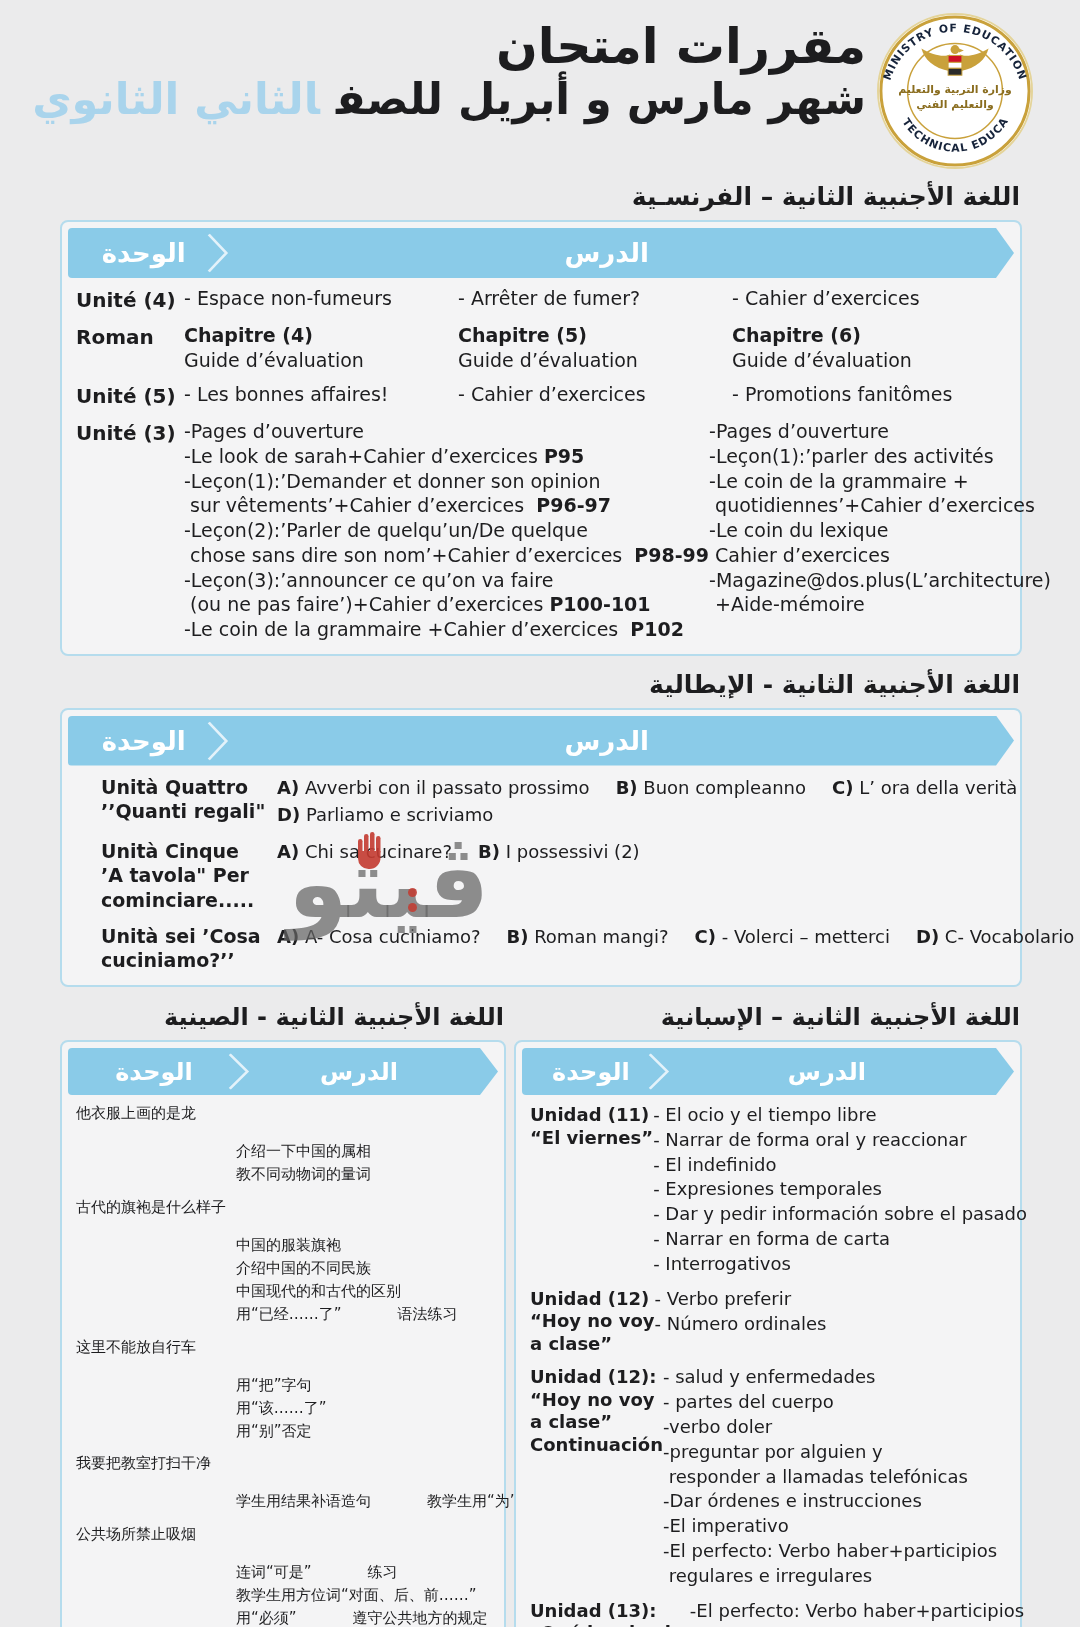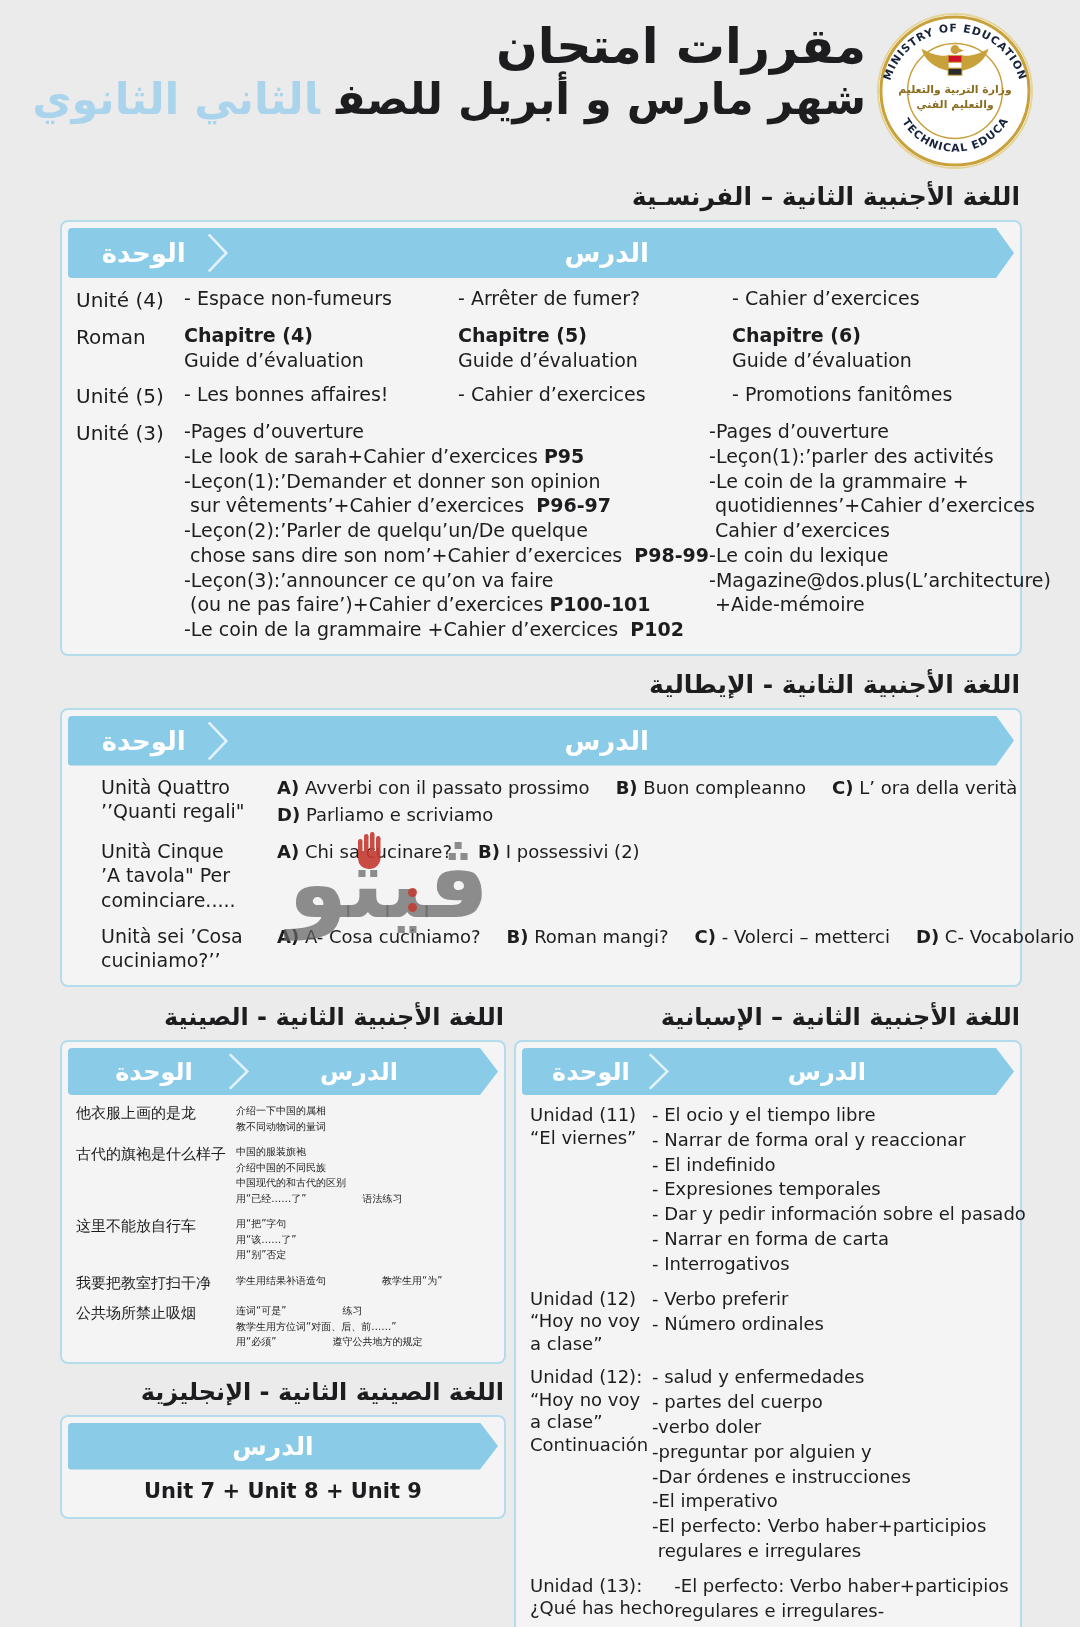--- a/index.html
+++ b/index.html
@@ -28,38 +28,38 @@
   .banner{position:relative;height:50px;background:var(--banner);border-radius:4px;
     clip-path:polygon(0 0,calc(100% - 18px) 0,100% 50%,calc(100% - 18px) 100%,0 100%);}
   .bl{position:absolute;top:0;bottom:0;display:flex;align-items:center;justify-content:center;
       color:var(--banner_text);font-weight:700;font-size:26px;}
   .bl.u{left:0;}
   .bl.l{right:20px;}
   .bl.full{left:0;right:20px;}
   .chev{position:absolute;top:4px;bottom:4px;height:calc(100% - 8px);width:24px;}
   .tb{padding:8px 8px 2px;display:flex;flex-direction:column;gap:10px;}
   .trow{display:flex;align-items:flex-start;}
-  .unit{flex:0 0 108px;font-weight:400;font-size:20px;line-height:1.3;padding-top:1px;}
+  .unit{flex:0 0 108px;font-weight:700;font-size:20px;line-height:1.3;padding-top:1px;}
   .cells{flex:1;display:flex;min-width:0;}
   .cell{flex:1;font-size:19px;line-height:1.3;}
   .line{white-space:pre;}
   .item{display:inline-block;white-space:pre;}
   .item+.item{margin-left:26px;}
   .b{font-weight:700;}
   
   .italian .unit{flex-basis:176px;font-size:19px;margin-left:25px;}
   .italian .cell{font-size:18px;line-height:1.5;}
   .cols{display:flex;gap:8px;align-items:flex-start;margin-top:2px;}
   .col-left{width:446px;flex:0 0 446px;}
   .col-right{flex:1;min-width:0;}
   .col-left .heading,.col-right .heading{font-size:24px;}
   .chinese .bl,.spanish .bl{font-size:24px;}
   .chinese .banner,.spanish .banner{height:47px;}
   .chinese .unit{flex-basis:160px;font-weight:400;font-size:15px;}
-  .chinese .cell{font-size:10px;line-height:1.55;}
+  .chinese .cell{font-size:15px;line-height:1.55;margin-top:37px;}
   .chinese .item+.item{margin-left:56px;}
   .spanish .unit{flex-basis:122px;font-size:18px;line-height:1.25;}
   .spanish .cell{font-size:18px;line-height:1.38;}
   .english .banner,.german .banner{height:47px;}
   .english .bl,.german .bl{font-size:25px;}
   .english .cell{text-align:center;font-weight:700;font-size:21px;}
   
   .watermark{position:absolute;left:288px;top:836px;z-index:40;pointer-events:none;direction:rtl;}
   .wm-text{font-size:96px;font-weight:700;color:rgba(100,100,100,.72);line-height:1;}
   .wm-hand{position:absolute;left:66px;top:-6px;}
@@ -179,22 +179,22 @@
               <div class="line"><span class="item"><span> chose sans dire son nom’+Cahier d’exercices  </span><span class="b">P98-99</span></span></div>
               <div class="line"><span class="item"><span>-Leçon(3):’announcer ce qu’on va faire</span></span></div>
               <div class="line"><span class="item"><span> (ou ne pas faire’)+Cahier d’exercices </span><span class="b">P100-101</span></span></div>
               <div class="line"><span class="item"><span>-Le coin de la grammaire +Cahier d’exercices  </span><span class="b">P102</span></span></div>
             </div>
             <div class="cell" style="flex: 0 0 43%;">
               <div class="line"><span class="item"><span>-Pages d’ouverture</span></span></div>
               <div class="line"><span class="item"><span>-Leçon(1):’parler des activités</span></span></div>
               <div class="line"><span class="item"><span>-Le coin de la grammaire +</span></span></div>
               <div class="line"><span class="item"><span> quotidiennes’+Cahier d’exercices</span></span></div>
+              <div class="line"><span class="item"><span>-Le coin du lexique</span></span></div>
               <div class="line"><span class="item"><span> Cahier d’exercices</span></span></div>
-              <div class="line"><span class="item"><span>-Le coin du lexique</span></span></div>
               <div class="line"><span class="item"><span>-Magazine@dos.plus(L’architecture)</span></span></div>
               <div class="line"><span class="item"><span> +Aide-mémoire</span></span></div>
             </div>
           </div>
         </div>
       </div>
     </section>
 
   <div class="heading">اللغة الأجنبية الثانية - الإيطالية</div>
   <section class="table italian">
@@ -381,20 +381,21 @@
                 <div class="line"><span>“Hoy no voy</span></div>
                 <div class="line"><span>a clase”</span></div>
                 <div class="line"><span>Continuación</span></div>
               </div>
               <div class="cells">
                 <div class="cell">
                   <div class="line"><span class="item"><span>- salud y enfermedades</span></span></div>
                   <div class="line"><span class="item"><span>- partes del cuerpo</span></span></div>
                   <div class="line"><span class="item"><span>-verbo doler</span></span></div>
                   <div class="line"><span class="item"><span>-preguntar por alguien y</span></span></div>
+                  <div class="line"><span class="item"><span> responder a llamadas telefónicas</span></span></div>
                   <div class="line"><span class="item"><span>-Dar órdenes e instrucciones</span></span></div>
                   <div class="line"><span class="item"><span>-El imperativo</span></span></div>
                   <div class="line"><span class="item"><span>-El perfecto: Verbo haber+participios</span></span></div>
                   <div class="line"><span class="item"><span> regulares e irregulares</span></span></div>
                 </div>
               </div>
             </div>
             <div class="trow">
               <div class="unit">
                 <div class="line"><span>Unidad (13):</span></div>

